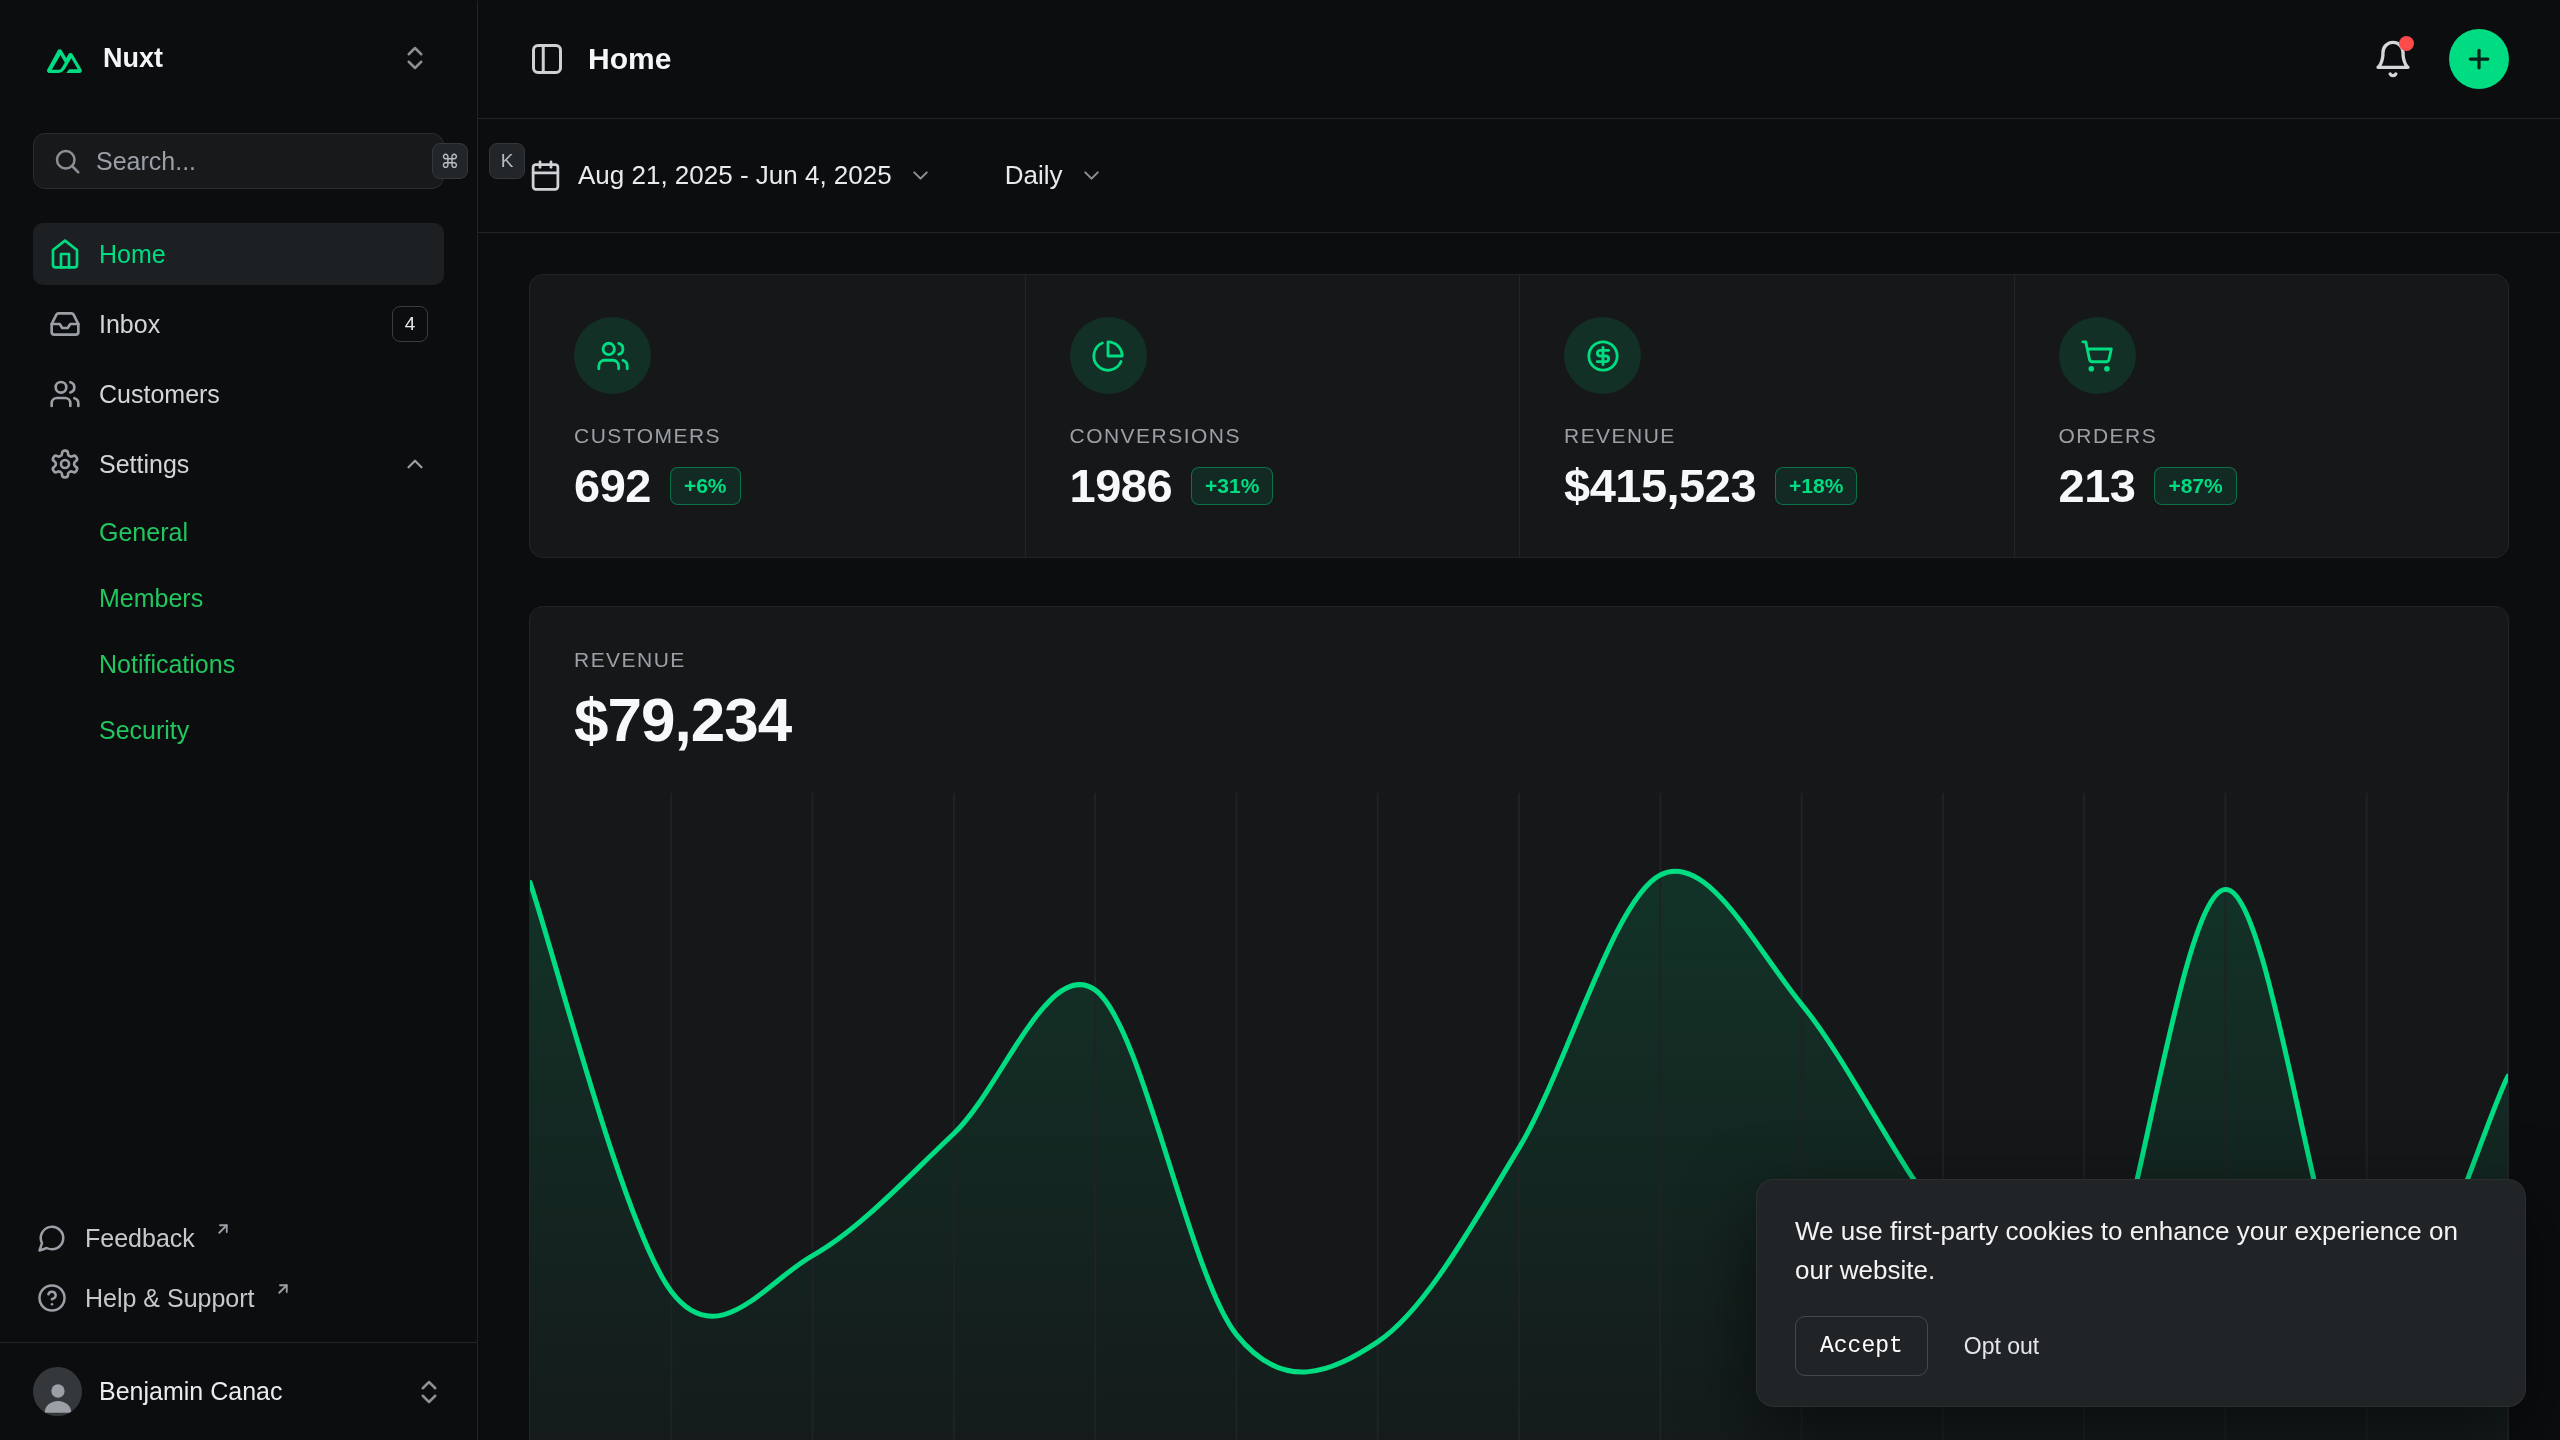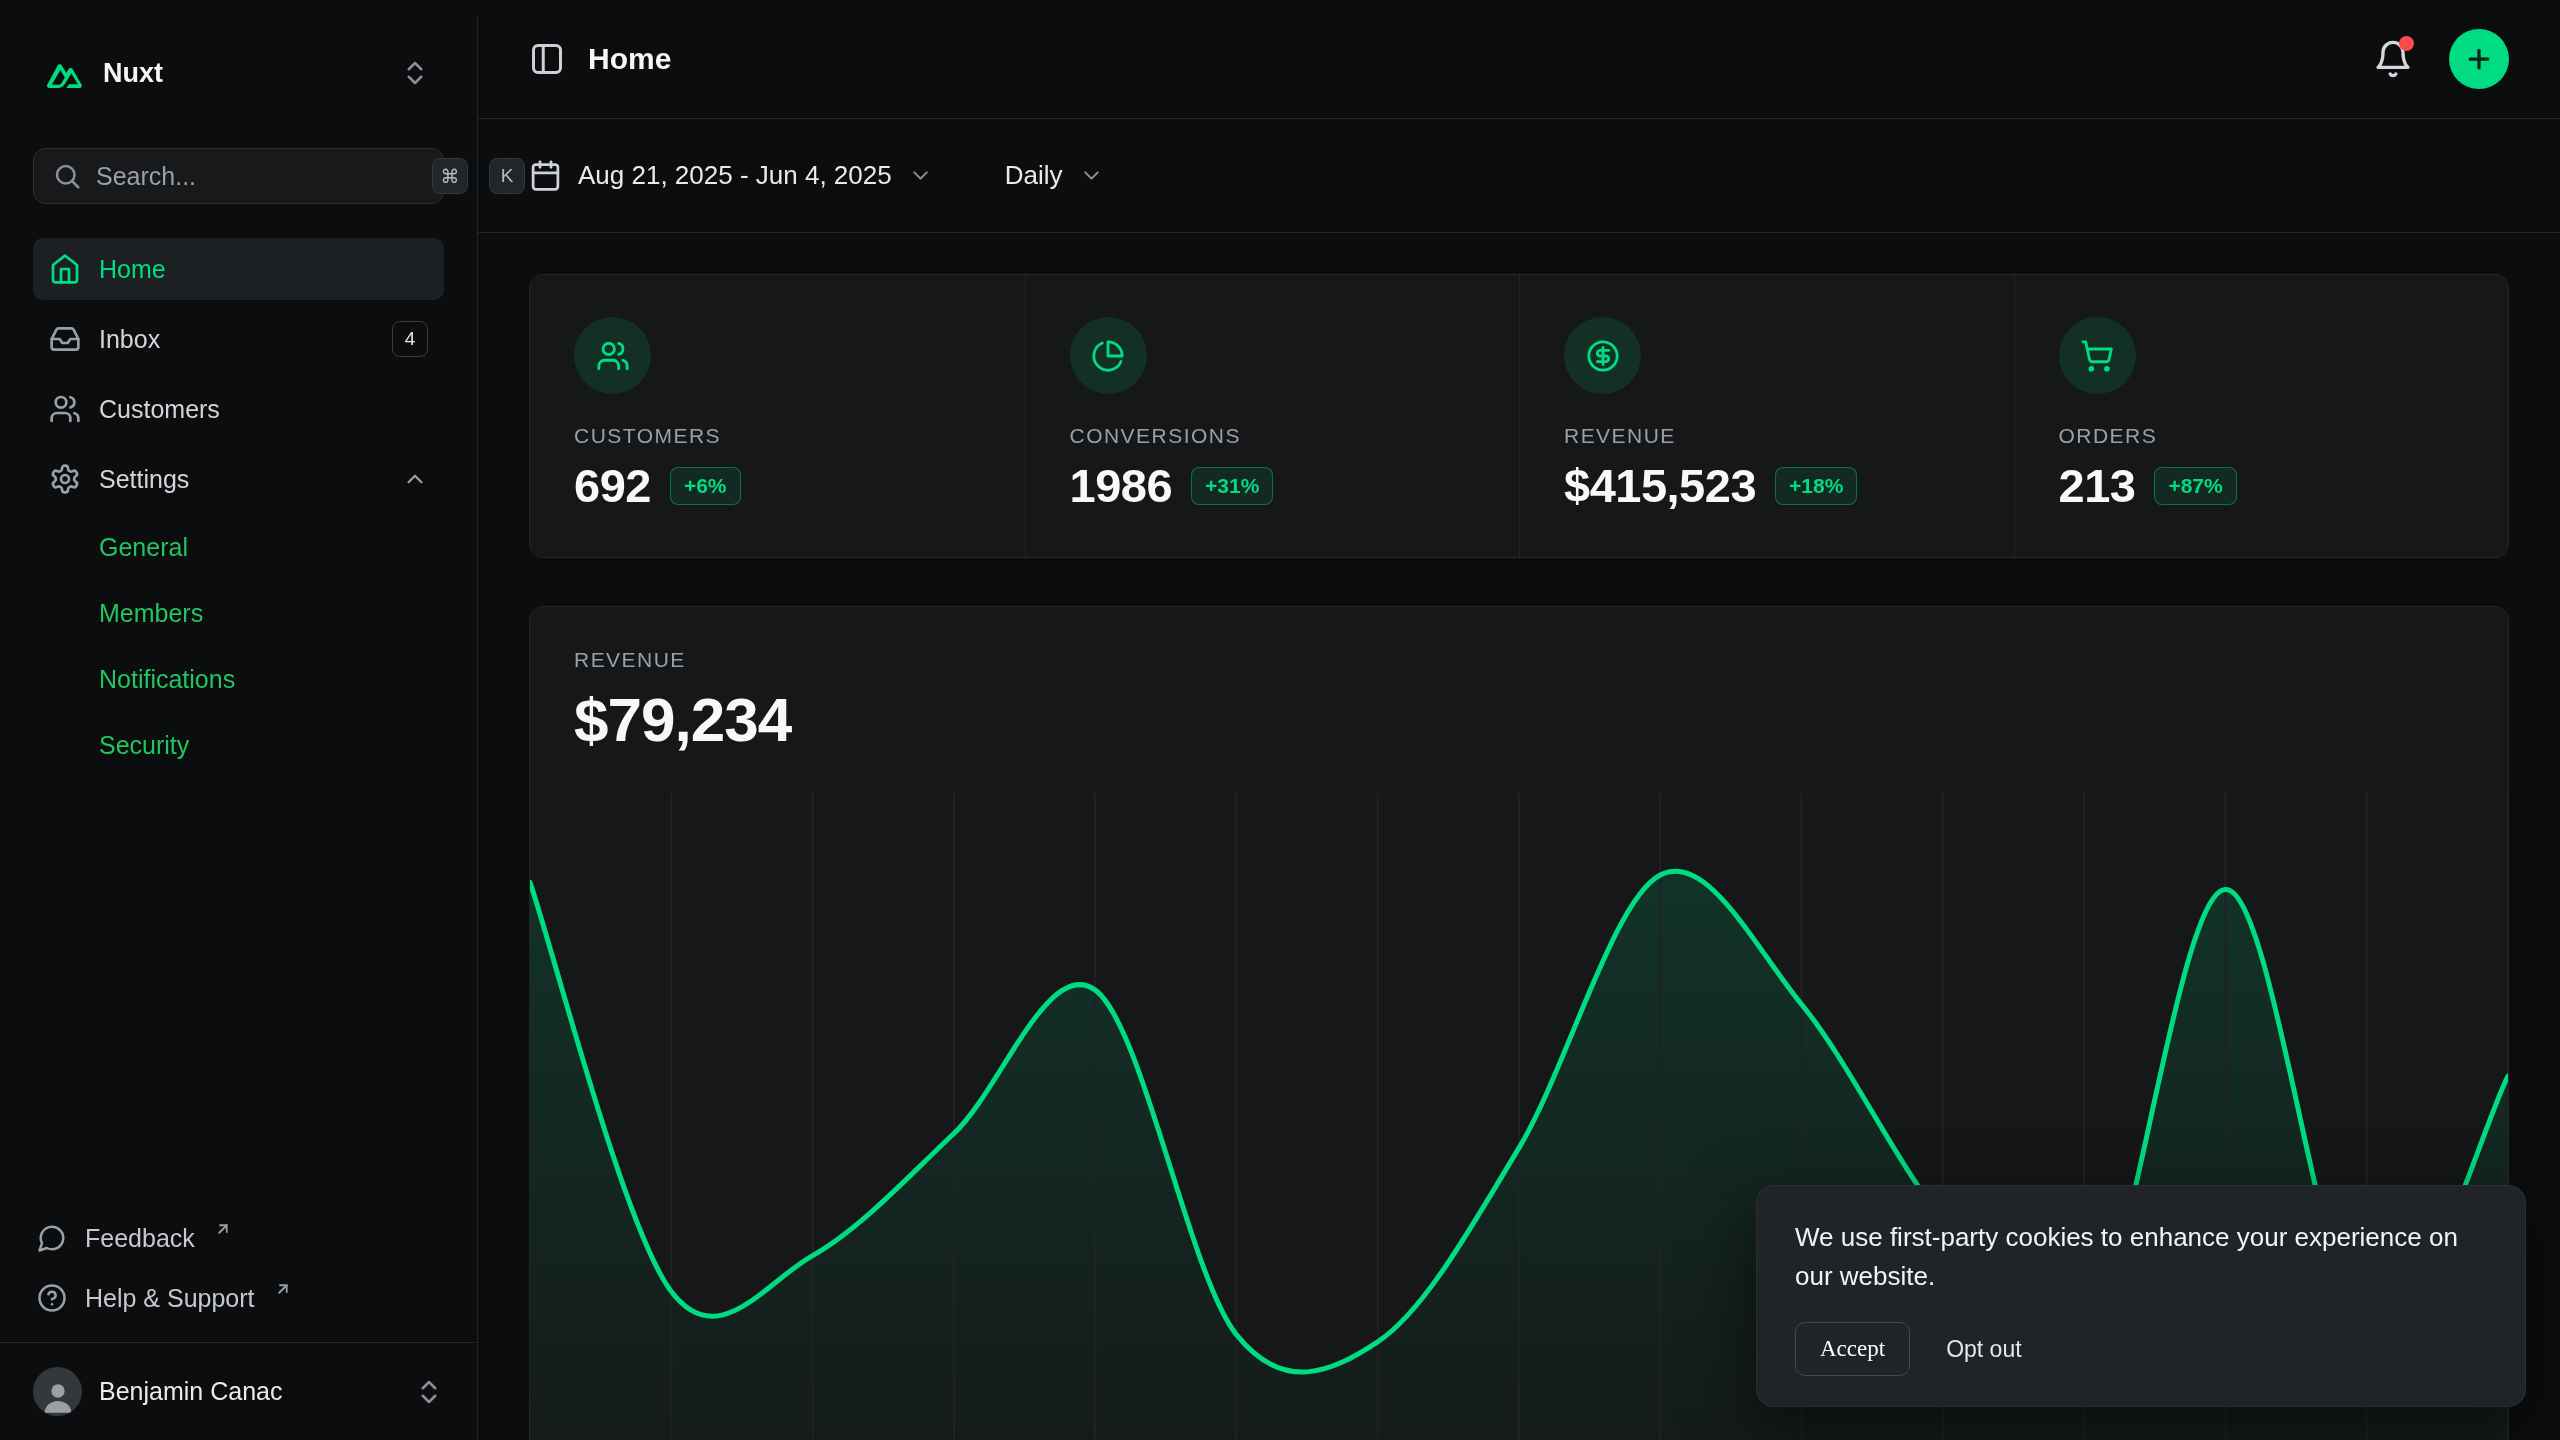--- a/index.html
+++ b/index.html
@@ -15,21 +15,21 @@
     --bg:#0c0d0f;
     --card:#151719;
     --border:#222528;
     --accent:#00dc82;
     --muted:#9aa0a6;
     --text:#f5f6f7;
   }
 
   
   .sidebar{
-    position:absolute; left:0; top:16px; bottom:0; width:478px;
+    position:absolute; left:0; top:1px; bottom:0; width:478px;
     border-right:1px solid var(--border);
     display:flex; flex-direction:column;
     padding:0 33px;
     background:var(--bg);
   }
   .ws-row{ margin-top:24px; height:66px; display:flex; align-items:center; gap:18px; padding:0 14px; border-radius:10px; }
   .ws-name{ font-size:27px; font-weight:700; color:var(--text); }
   .spacer{ flex:1; }
   .icon{ display:inline-flex; align-items:center; justify-content:center; flex:none; }
   .muted-ic{ color:#8b9096; }
@@ -157,23 +157,23 @@
   
   .cookie{
     position:absolute; right:34px; bottom:33px; width:770px;
     background:#212427; border:1px solid rgba(255,255,255,0.05);
     border-radius:18px; padding:32px 38px 30px;
     box-shadow:0 24px 70px rgba(0,0,0,0.55); z-index:20;
   }
   .cookie-text{ font-size:26px; line-height:1.5; color:#f2f3f5; }
   .cookie-actions{ margin-top:26px; display:flex; align-items:center; gap:36px; }
   .accept-btn{
-    height:54px; padding:0 24px; border-radius:10px;
+    height:60px; padding:0 24px; border-radius:10px;
     background:transparent; border:1px solid #45484d;
-    color:#ffffff; font-size:23px; font-weight:500; font-family:Liberation Serif, serif; cursor:pointer;
+    color:#ffffff; font-size:23px; font-weight:500; font-family:Liberation Mono, monospace; cursor:pointer;
   }
   .optout-btn{
     background:none; border:none; color:#e4e6e9;
     font-size:23px; font-weight:500; font-family:inherit; cursor:pointer;
   }
 </style>
 </head>
 <body>
 
 <aside class="sidebar">

